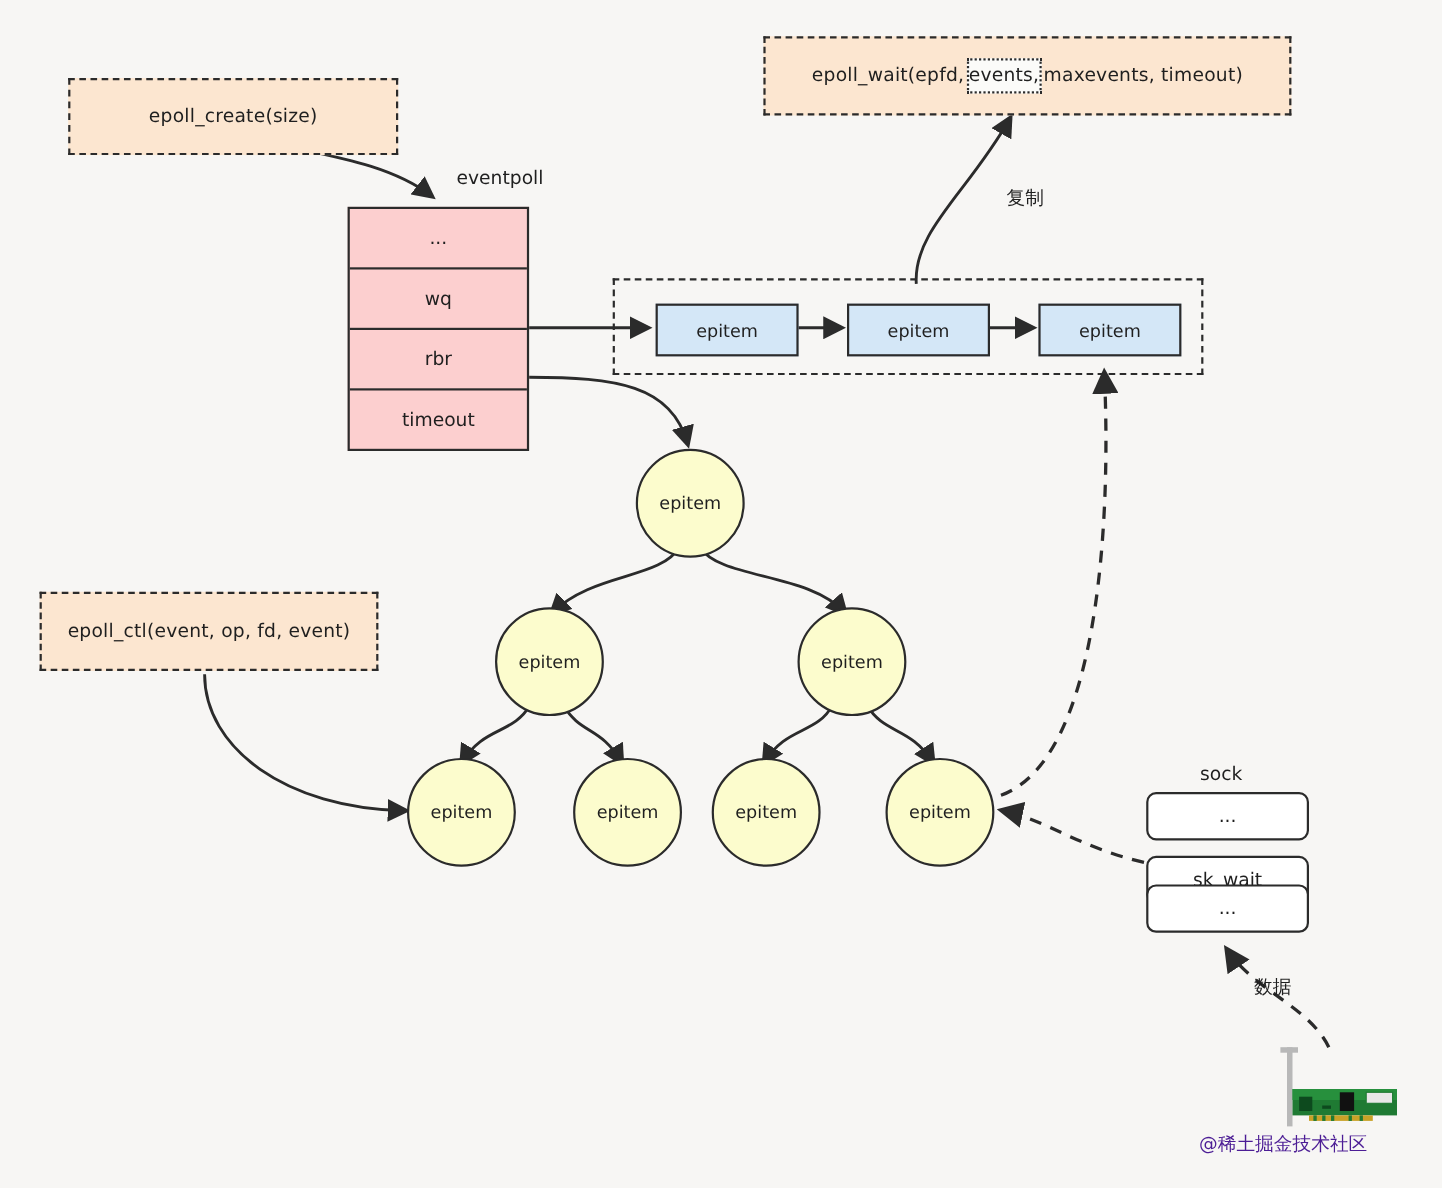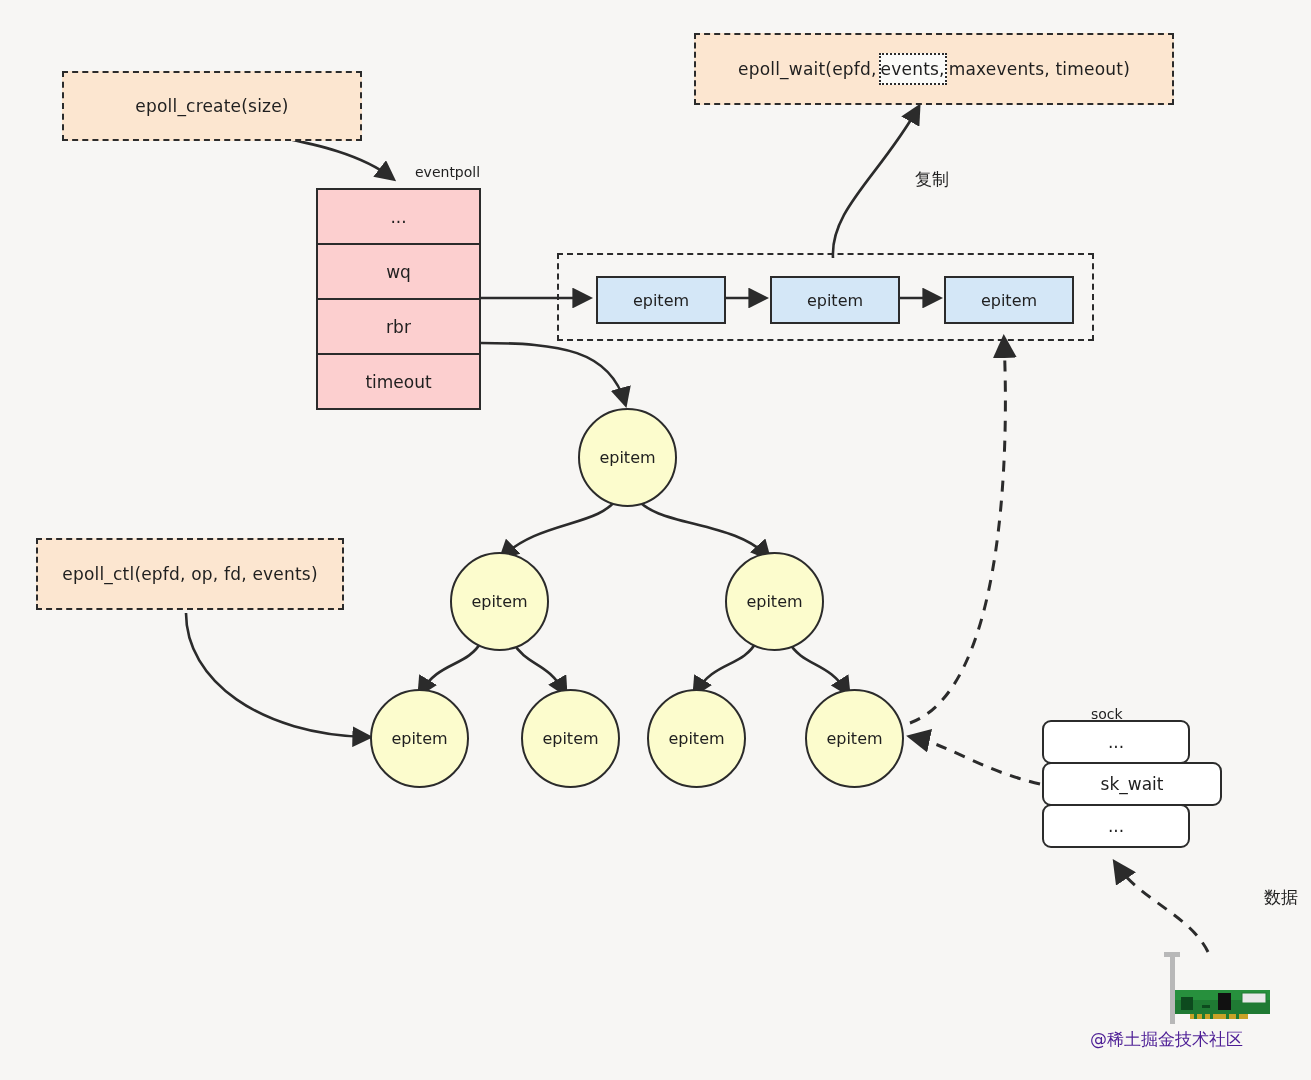--- a/index.html
+++ b/index.html
@@ -55,23 +55,22 @@
   .struct-eventpoll .row {
     flex: 1 1 0;
     display: flex; align-items: center; justify-content: center;
     border-bottom: 2.5px solid #2b2b2b;
     font-size: 17px;
   }
   .struct-eventpoll .row:last-child { border-bottom: none; }
 
   .caption {
     position: absolute;
-    font-size: 14px;
+    font-size: 17px;
     white-space: nowrap;
-    margin-top: 12px;
   }
 
   
   .list-container {
     border: 2.5px dashed #2b2b2b;
     background: transparent;
   }
 
   .epitem-box {
     position: absolute;
@@ -174,21 +173,21 @@
 
   <div class="node syscall dashdot" style="left:694px; top:33px; width:480px; height:72px;">
     <span>epoll_wait(epfd,</span>
     <span class="events-box">
       <span>events,</span>
     </span>
     <span>maxevents, timeout)</span>
   </div>
 
   <div class="node syscall dashdot" style="left:36px; top:538px; width:308px; height:72px;">
-    <span class="syscall-label">epoll_ctl(epfd, op, fd, events)</span>
+    <span class="syscall-label">epoll_ctl(event, op, fd, event)</span>
   </div>
 
   <div class="caption" style="left:415px; top:152px;">eventpoll</div>
 
   <div class="node struct-eventpoll" style="left:316px; top:188px; width:165px; height:222px;">
     <div class="row">...</div>
     <div class="row">wq</div>
     <div class="row">rbr</div>
     <div class="row">timeout</div>
   </div>
@@ -226,25 +225,25 @@
     <span>epitem</span>
   </div>
   <div class="epitem-circle" style="left:805px; top:689px; width:95px; height:95px;">
     <span>epitem</span>
   </div>
 
   <div class="caption" style="left:1091px; top:694px;">sock</div>
 
   <div class="struct-sock" style="left:1042px; top:720px; width:148px; height:128px;">
     <div class="sock-row" style="left:0; top:0; width:148px; height:44px;">...</div>
-    <div class="sock-row" style="left:0; top:42px; width:180px; height:44px;">sk_wait</div>
+    <div class="sock-row" style="left:0; top:58px; width:148px; height:44px;">sk_wait</div>
     <div class="sock-row" style="left:0; top:84px; width:148px; height:44px;">...</div>
   </div>
 
-  <div class="edge-label" style="left:1264px; top:886px;text-align:center;">数据</div>
+  <div class="edge-label" style="left:1140px; top:886px;text-align:center;">数据</div>
 
   <div class="nic" style="left:1150px; top:950px; width:130px; height:80px;">
     <svg viewBox="0 0 130 80" width="130" height="80" xmlns="http://www.w3.org/2000/svg">
 
       <rect x="14" y="2" width="16" height="5" fill="#b8b8b8"></rect>
       <rect x="20" y="2" width="5" height="72" fill="#b8b8b8"></rect>
 
       <rect x="25" y="40" width="95" height="24" fill="#1f7a33"></rect>
       <rect x="25" y="40" width="95" height="10" fill="#27903d"></rect>
 

